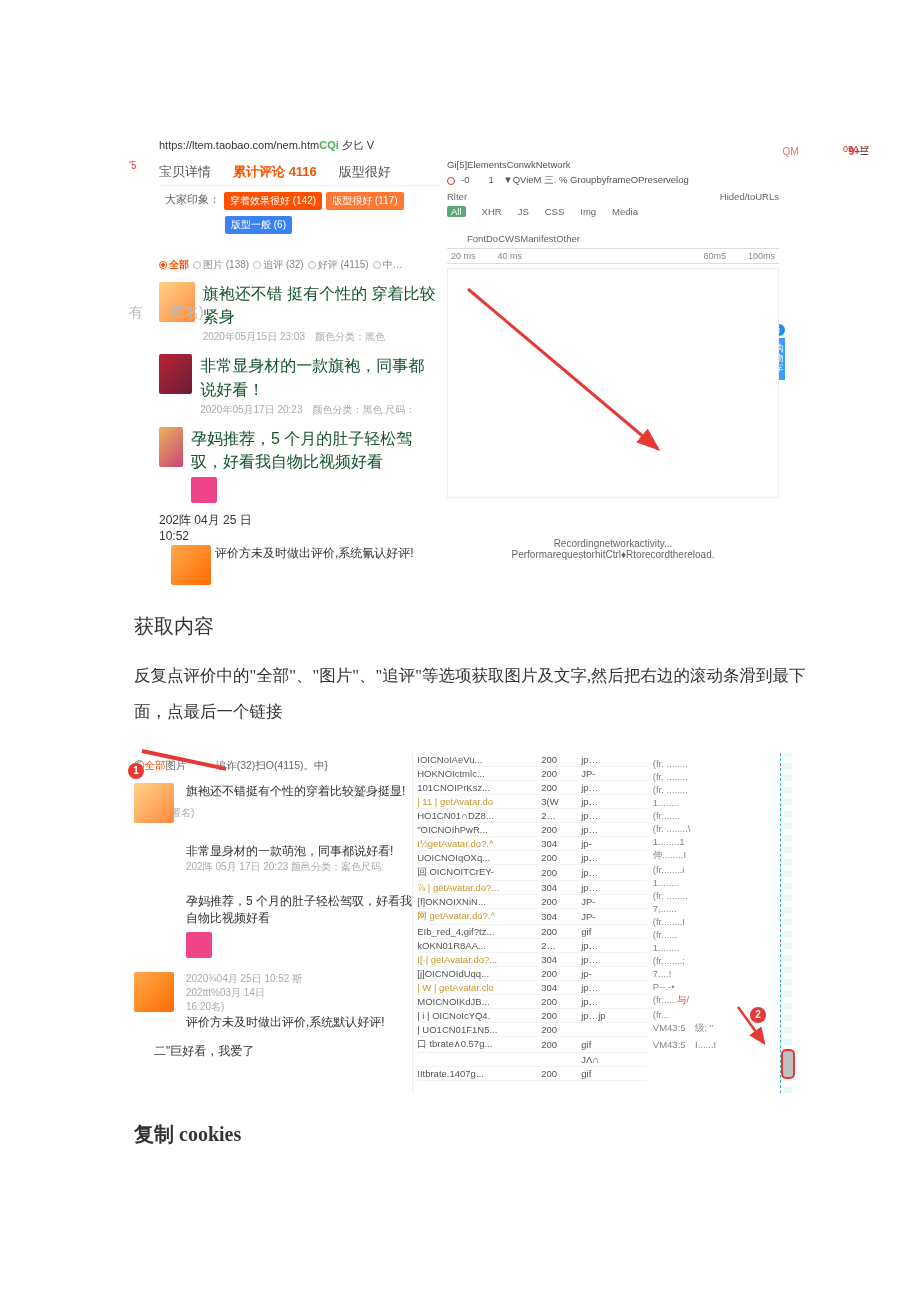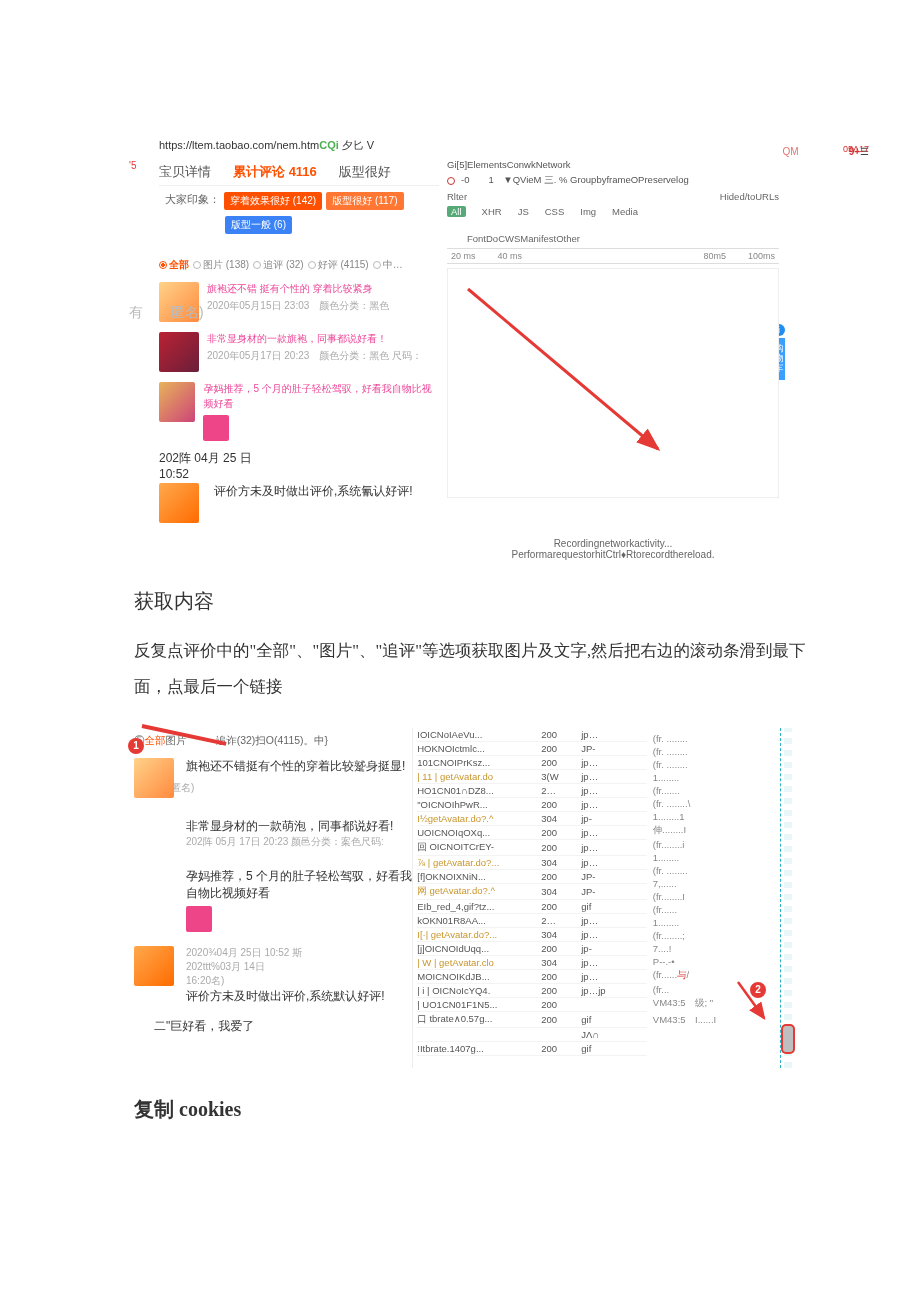--- a/index.html
+++ b/index.html
@@ -32,21 +32,21 @@
   .filters .f { display: inline-flex; align-items: center; gap: 2px; }
   .filters .dot { display:inline-block; width:8px; height:8px; border:1px solid #bbb; border-radius:50%; }
   .filters .dot.active { border-color:#ff5000; background:radial-gradient(#ff5000 40%, transparent 45%); }
   .filters .f.active { color:#ff5000; font-weight:bold; }
 
   .review { display: flex; gap: 8px; margin-top: 10px; position: relative; }
   .thumb { width: 40px; height: 40px; background: linear-gradient(135deg,#ffd28a,#ff8a3d); border-radius:2px; }
   .thumb.b { background: linear-gradient(135deg,#b23,#6a1e3a); }
   .thumb.c { background: linear-gradient(135deg,#e8b35a,#c47); }
   .thumb.d { background: linear-gradient(135deg,#ffa94d,#ff6b00); }
-  .rv-body .txt { font-size: 10px; color: #ec4899; line-height: 1.45; }
+  .rv-body .txt { font-size: 16px; color: #14532d; line-height: 1.45; }
   .rv-body .meta { font-size: 10px; color: #aaa; margin-top: 2px; }
   .anon { font-size:14px; color:#bbb; position:absolute; left:-30px; top:22px; }
   .mini { width:26px; height:26px; background:#e48; display:inline-block; margin-top:4px; border-radius:2px; }
   .side-blue { position:absolute; right:-6px; top:200px; width:12px; font-size:9px; color:#fff; background:#3aa0ff; padding:6px 1px; text-align:center; line-height:1.1; }
   .circle-i { position:absolute; right:-6px; top:186px; width:12px; height:12px; background:#1f8ef0; color:#fff; border-radius:50%; font-size:9px; text-align:center; line-height:12px; }
 
   
   .dt-line { font-size: 9.5px; color: #555; margin-bottom: 4px; display:flex; gap:8px; }
   .dt-tool { display:flex; gap:6px; font-size:9.5px; color:#555; align-items:center; margin-bottom:4px; }
   .dt-tool .dot { width:8px; height:8px; border-radius:50%; border:1px solid #c33; display:inline-block; }
@@ -177,21 +177,21 @@
           <div class="thumb c"></div>
           <div class="rv-body">
             <div class="txt">孕妈推荐，5 个月的肚子轻松驾驭，好看我自物比视频好看</div>
             <div class="mini"></div>
           </div>
         </div>
 
         <div class="review" style="display:block;margin-top:6px;">
           <div class="meta" style="white-space:pre-line">202阵 04月 25 日
 10:52</div>
-          <div style="display:flex;gap:15px;margin-top:2px;">
+          <div style="display:flex;gap:4px;margin-top:2px;margin-left:12px;">
             <div class="thumb d"></div>
             <div class="txt">评价方未及时做出评价,系统氰认好评!</div>
           </div>
         </div>
       </div>
 
       <div class="right-panel">
         <div class="dt-line">
             <span>Gi[5]ElementsConwkNetwork</span>
           </div>

